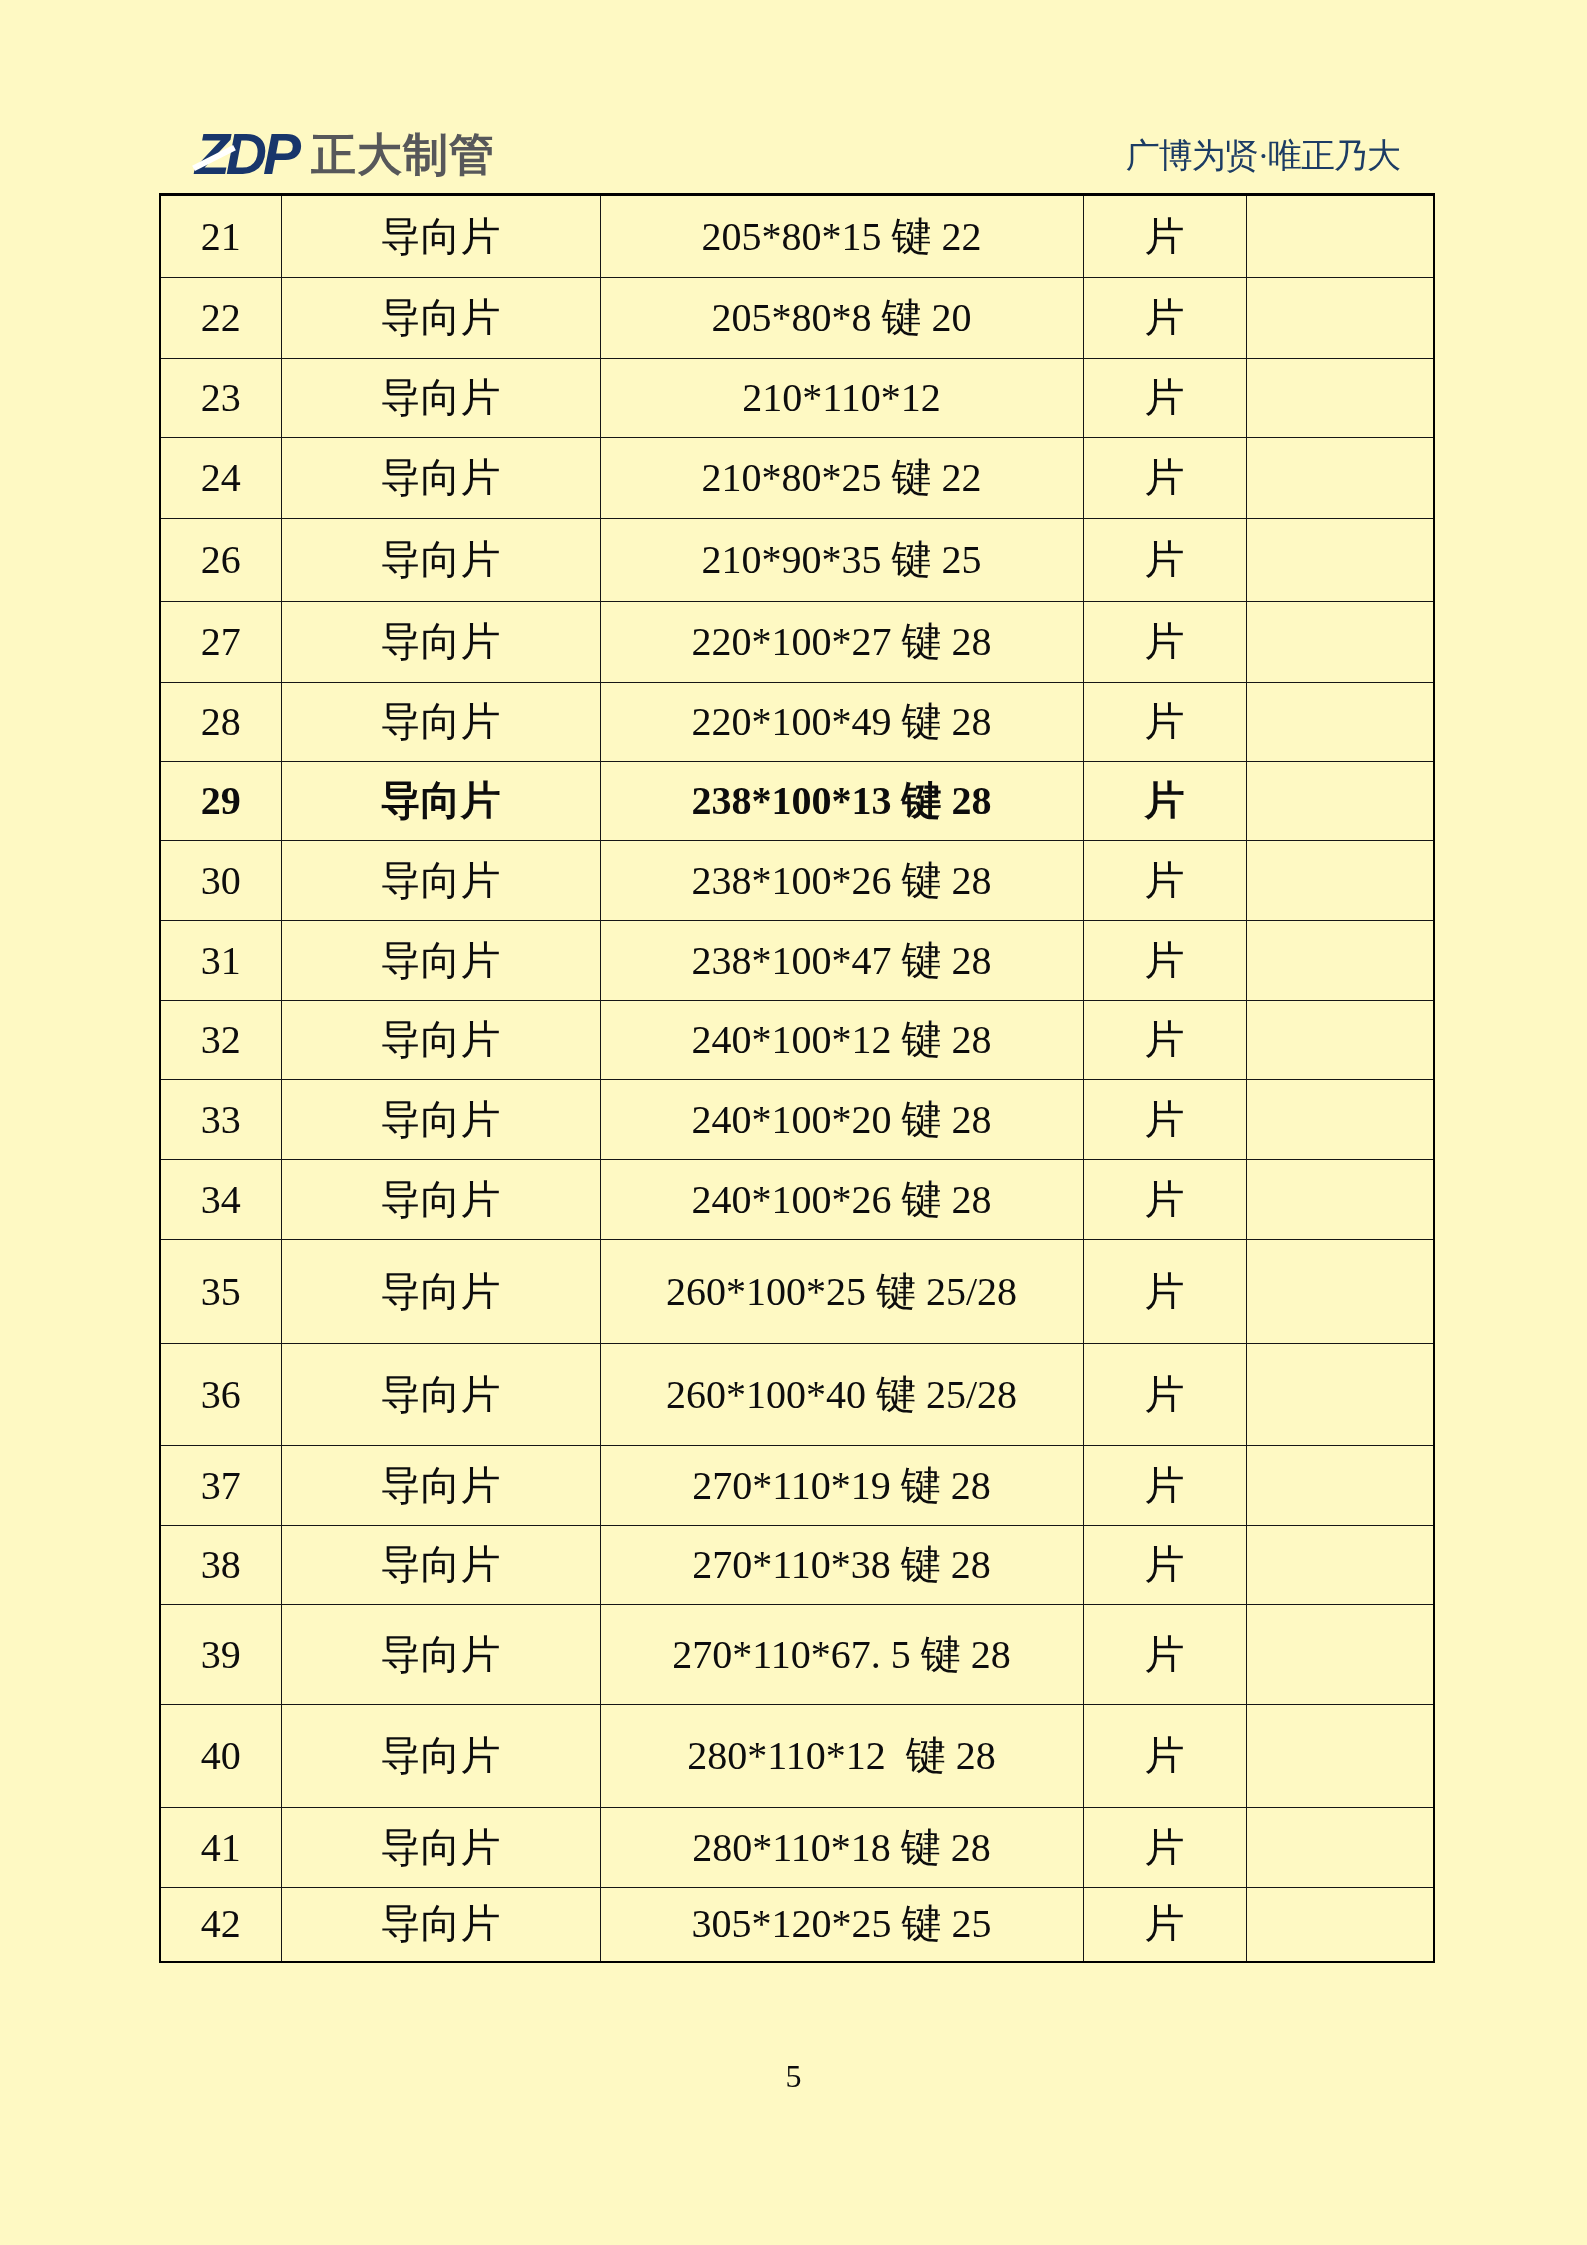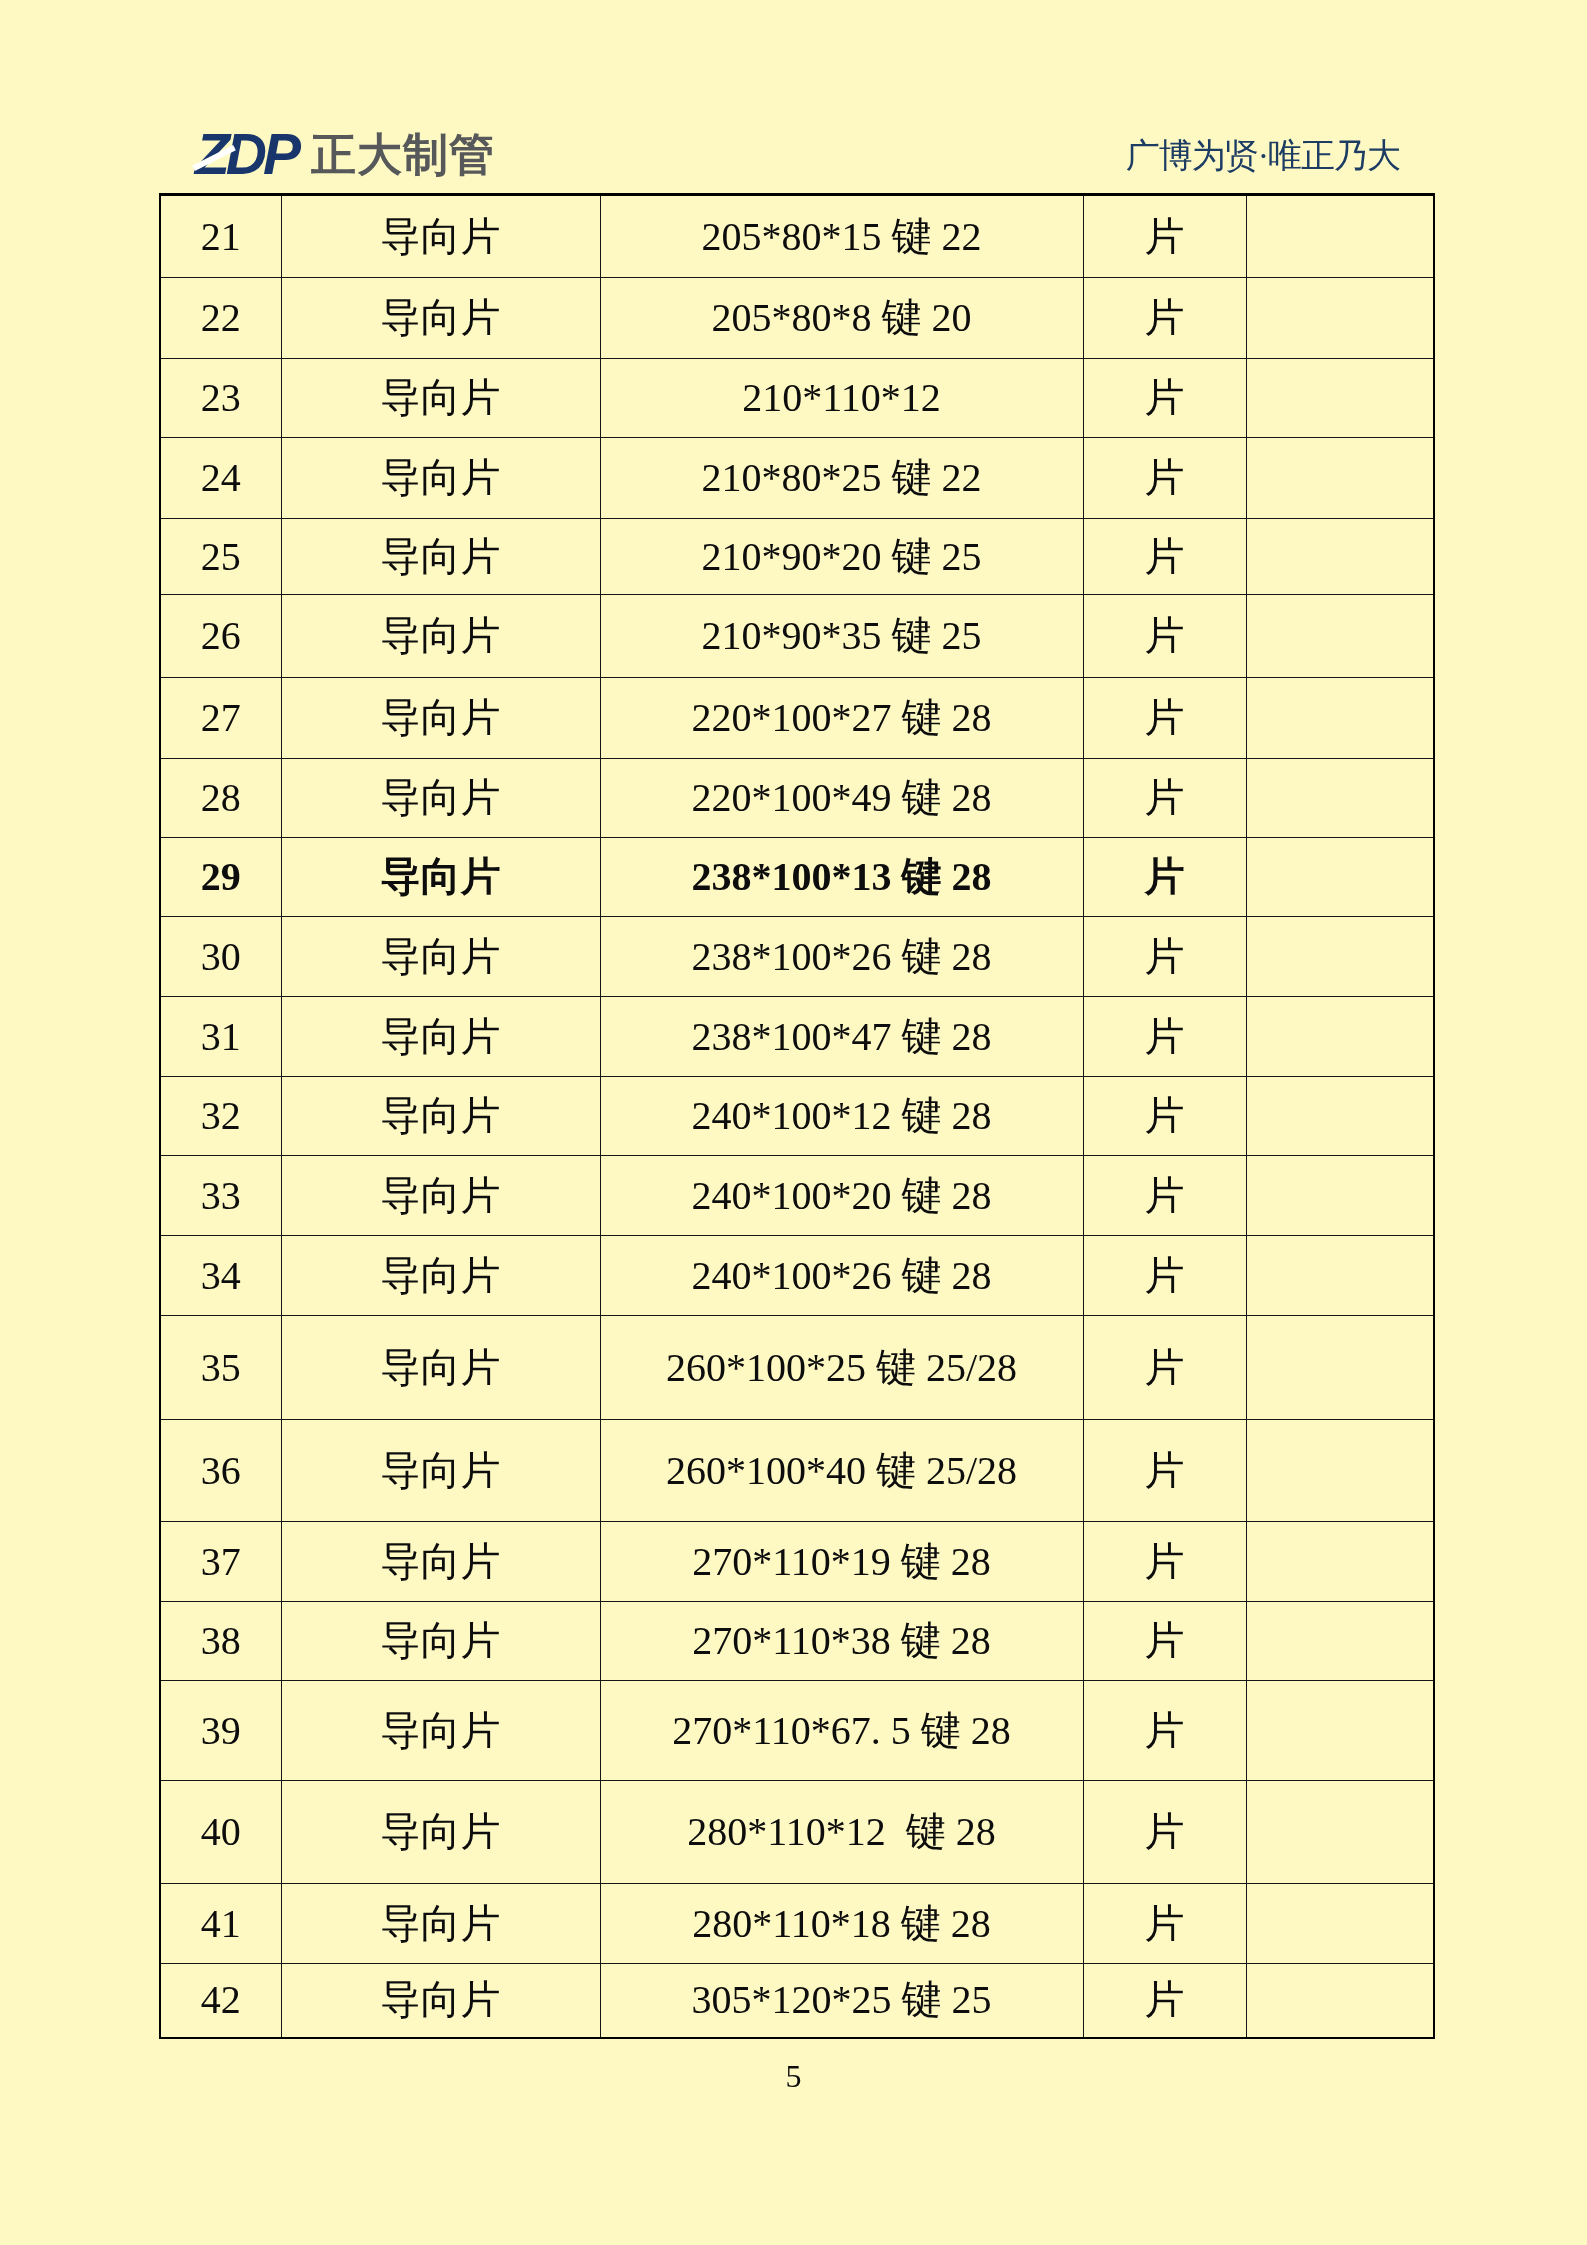--- a/index.html
+++ b/index.html
@@ -141,27 +141,20 @@
           <td>片</td>
           <td></td>
         </tr>
         <tr style="height: 81px;">
           <td>24</td>
           <td>导向片</td>
           <td class="spec-cell">210*80*25 键 22</td>
           <td>片</td>
           <td></td>
         </tr>
-        <tr style="height: 76px;">
-          <td>25</td>
-          <td>导向片</td>
-          <td class="spec-cell">210*90*20 键 25</td>
-          <td>片</td>
-          <td></td>
-        </tr>
         <tr style="height: 83px;">
           <td>26</td>
           <td>导向片</td>
           <td class="spec-cell">210*90*35 键 25</td>
           <td>片</td>
           <td></td>
         </tr>
         <tr style="height: 81px;">
           <td>27</td>
           <td>导向片</td>

